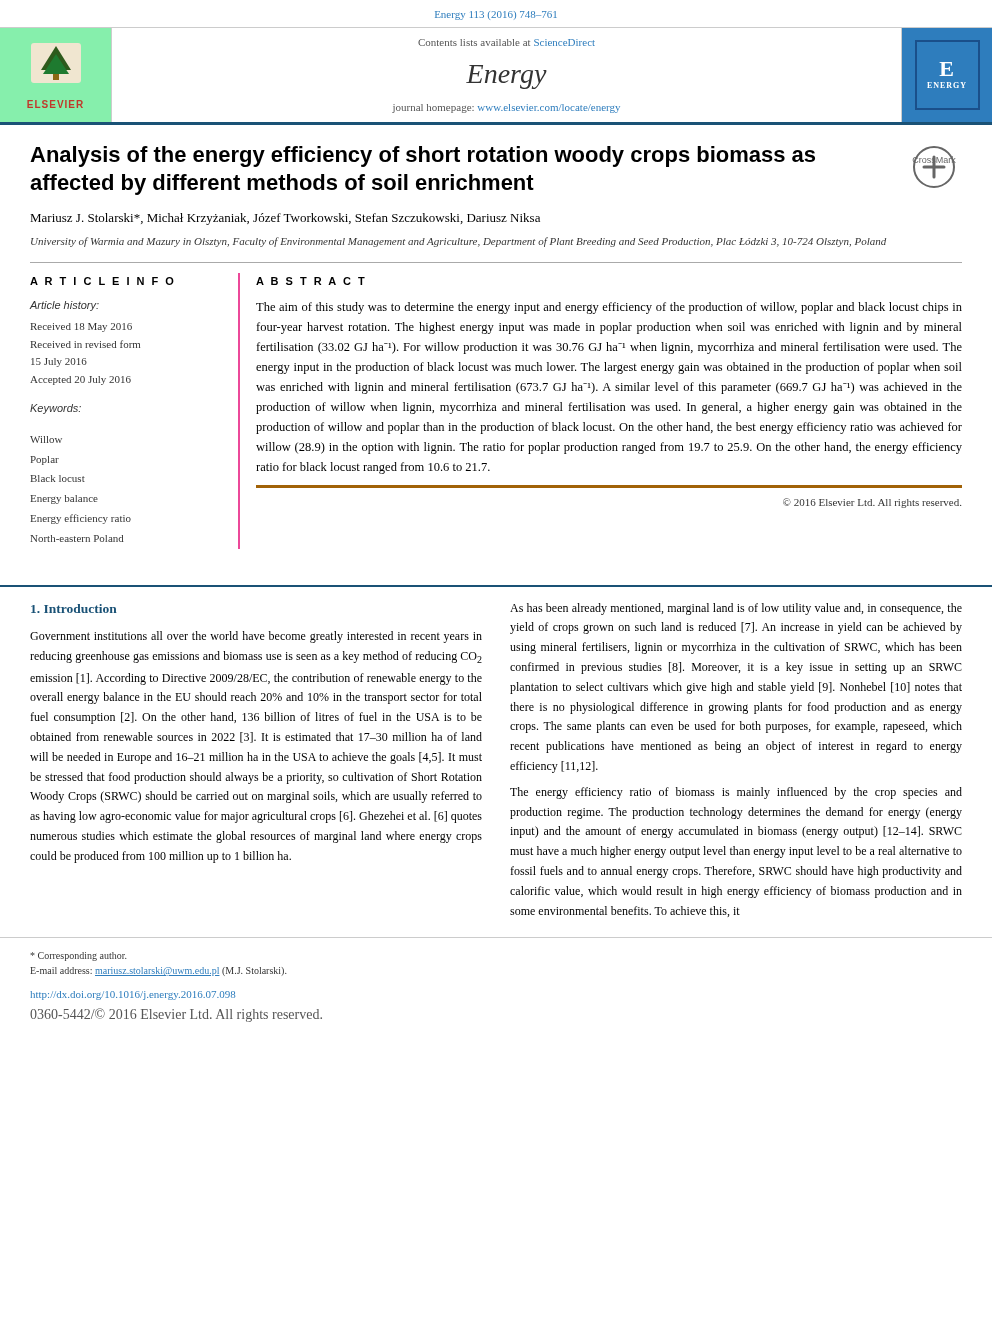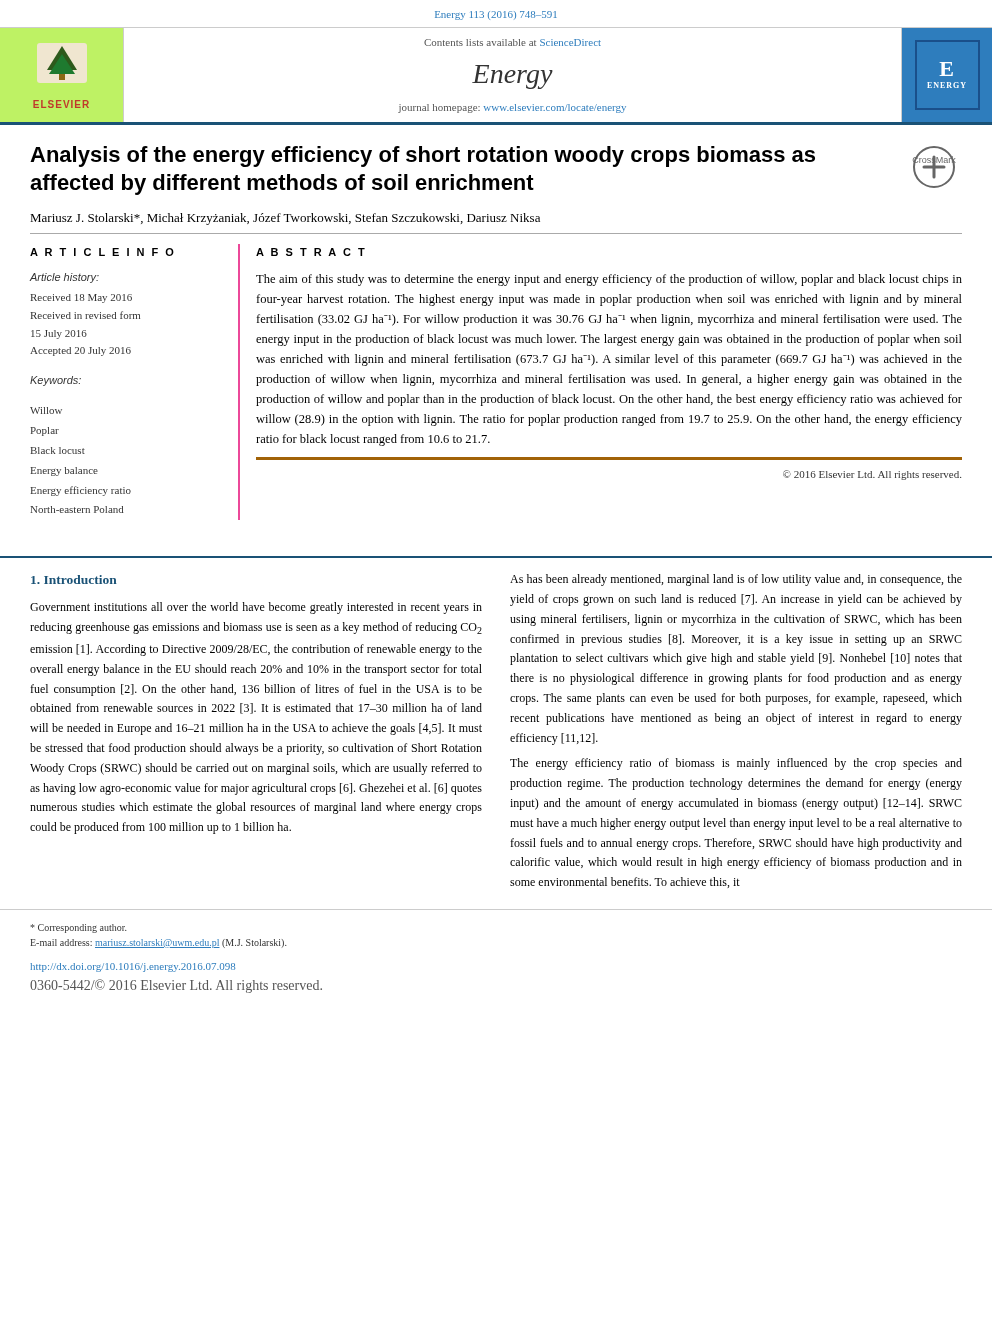--- a/index.html
+++ b/index.html
@@ -28,23 +28,23 @@
       border-bottom: 1px solid #ccc;
     }
 
     
     .journal-header {
       display: flex;
       align-items: stretch;
       border-bottom: 3px solid #1a5276;
     }
     .elsevier-logo {
-      width: 124px;
+      width: 112px;
       min-height: 90px;
-      background: #bef264;
+      background: #86efac;
       display: flex;
       flex-direction: column;
       align-items: center;
       justify-content: center;
       border-right: 1px solid #ccc;
       padding: 8px;
     }
     .elsevier-logo .logo-text {
       font-size: 10px;
       color: #c0392b;
@@ -300,21 +300,21 @@
       font-size: 14px;
       color: #555;
     }
   </style>
 </head>
 <body>
 
 <div class="page">
 
   <div class="top-bar">
-    <span>Energy 113 (2016) 748–591</span>
+    <span>Energy 113 (2016) 748–761</span>
   </div>
 
   <div class="journal-header">
 
     <div class="elsevier-logo">
       <svg class="logo-icon" viewBox="0 0 60 55">
         <rect x="5" y="5" width="50" height="40" rx="3" fill="#f0e6d0"></rect>
         <text x="30" y="28" font-size="8" text-anchor="middle" fill="#555" font-family="serif">🌳</text>
 
         <rect x="27" y="30" width="6" height="12" fill="#8B6914"></rect>
@@ -356,20 +356,21 @@
           <text x="22" y="18" text-anchor="middle" font-size="9" fill="#666" font-family="Arial">CrossMark</text>
           <path d="M12 22 L32 22 M22 12 L22 32" stroke="#666" stroke-width="3" stroke-linecap="round"></path>
         </svg>
       </div>
     </div>
 
     <div class="authors">
       <span>Mariusz J. Stolarski*, Michał Krzyżaniak, Józef Tworkowski, Stefan Szczukowski, Dariusz Niksa</span>
     </div>
 
+    <div class="affiliation">University of Warmia and Mazury in Olsztyn, Faculty of Environmental Management and Agriculture, Department of Plant Breeding and Seed Production, Plac Łódzki 3, 10-724 Olsztyn, Poland</div>
 
     <div class="two-col">
 
       <div class="left-col">
         <div class="section-label">A R T I C L E   I N F O</div>
 
         <div class="article-history">
           <h4>Article history:</h4>
           <div class="history-item">Received 18 May 2016</div>
           <div class="history-item">Received in revised form</div>

